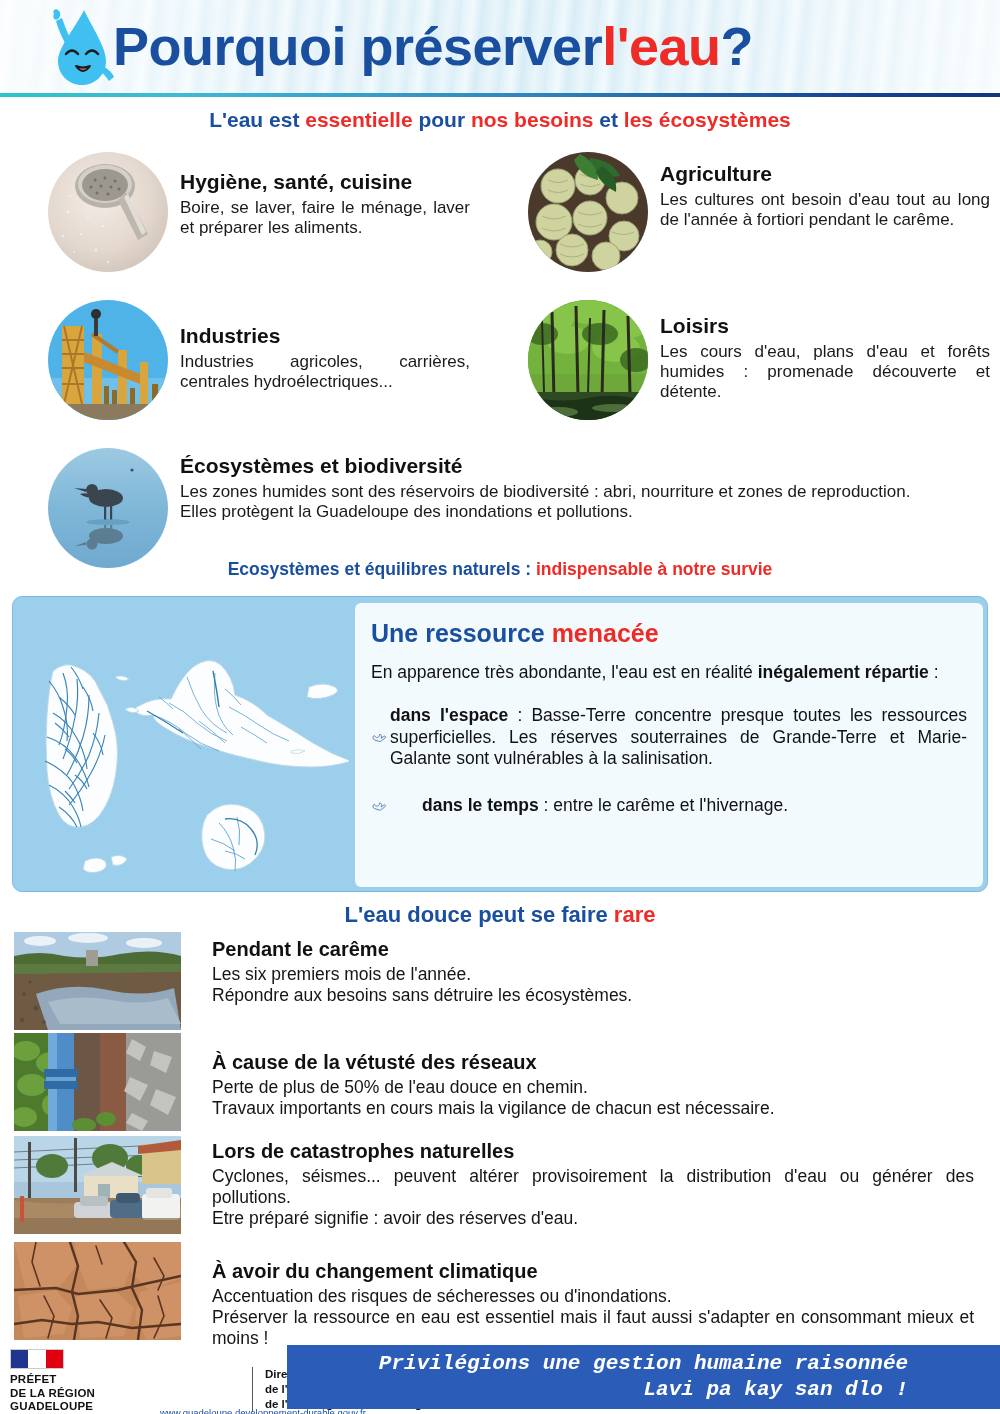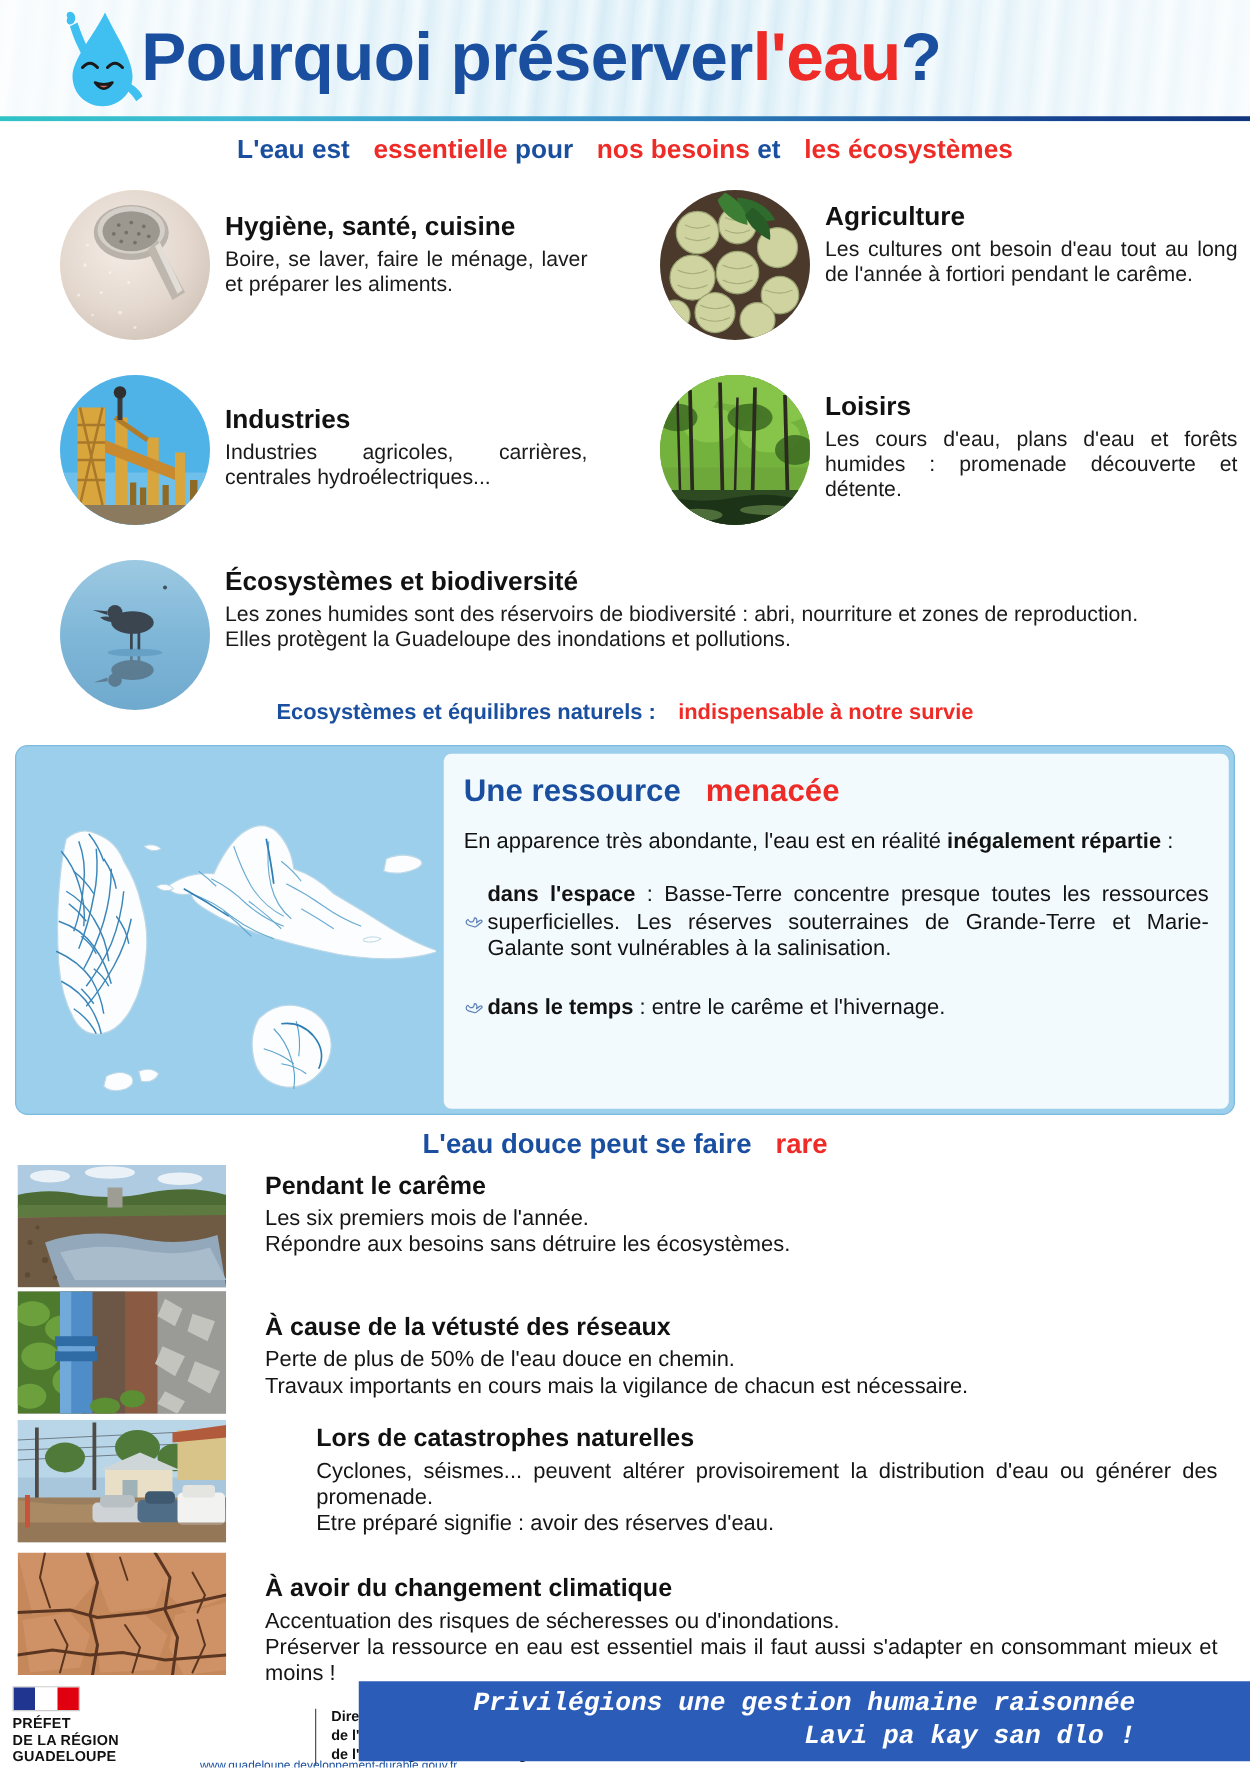--- a/index.html
+++ b/index.html
@@ -31,21 +31,21 @@
     font-size: 54px; font-weight: bold; letter-spacing:-0.5px; white-space:nowrap;
   }
   .t-blue { color:#1a4fa0; }
   .t-red  { color:#ee2b26; }
 
   
   .subtitle {
     position:absolute; left:0; top:108px; width:1000px; text-align:center;
     font-size:21px; font-weight:bold; white-space:nowrap;
   }
-  .s-blue{ color:#1a4fa0; } .s-red{ color:#ee2b26;margin-left:13px; }
+  .s-blue{ color:#1a4fa0; } .s-red{ color:#ee2b26; }
 
   
   .needs { position:absolute; left:0; top:152px; width:1000px; height:300px; }
   .need { position:absolute; display:flex; align-items:flex-start; }
   .need .thumb {
     width:120px; height:120px; border-radius:50%; flex:none;
     overflow:hidden; position:relative;
   }
   .need .body { margin-left:12px; padding-top:14px; width:290px; }
   .need h3 { font-size:21px; font-weight:bold; color:#111; line-height:1.1; margin-bottom:5px; }
@@ -80,40 +80,40 @@
   }
   .panel .map { position:absolute; left:6px; top:6px; width:330px; height:284px; overflow:hidden; border-radius:8px; }
   .panel .card {
     position:absolute; left:342px; top:6px; width:628px; height:284px;
     background:#f3fafd; border-radius:6px; padding:16px 16px 10px 16px;
   }
   .panel .card h2 { font-size:25px; font-weight:bold; margin-bottom:14px; }
   .panel .card h2 .s-blue{color:#1a4fa0;} .panel .card h2 .s-red{color:#ee2b26;}
   .panel .card p.lead { font-size:17.5px; color:#121212; line-height:1.22; text-align:justify; }
   .bullet-row { display:flex; margin-top:22px; }
-  .bullet-row.second { margin-top:26px; }
+  .bullet-row.second { margin-top:26px;gap:32px; }
   .hand-icon { flex:none; width:17px; margin-right:2px; padding-top:3px; }
   .bullet-row .btext { font-size:17.5px; color:#121212; line-height:1.22; text-align:justify; }
   .bullet-row .btext b { font-weight:bold; }
 
   
   .rare-head {
     position:absolute; left:0; top:902px; width:1000px; text-align:center;
     font-size:22px; font-weight:bold; white-space:nowrap;
   }
   .rare-head .s-blue{color:#1a4fa0;} .rare-head .s-red{color:#ee2b26;}
 
   .rare-item { position:absolute; left:14px; display:flex; width:960px; }
   .rare-item .thumb { width:167px; height:98px; flex:none; overflow:hidden; position:relative; }
   .rare-item .body { margin-left:31px; padding-top:6px; }
   .rare-item h3 { font-size:20px; font-weight:bold; color:#111; margin-bottom:3px; }
   .rare-item p { font-size:17.5px; color:#151515; line-height:1.2; }
   .r1 { top:932px; }
   .r2 { top:1033px; }
-  .r3 { top:1136px;gap:41px; }
+  .r3 { top:1136px; }
   .r4 { top:1242px; }
   .r2 .body, .r4 .body { padding-top:18px; }
   .r3 .body { padding-top:4px; }
   .just { text-align:justify; }
 
   
   .footer { position:absolute; left:0; top:1345px; width:1000px; height:69px; }
   .fr-logo { position:absolute; left:10px; top:4px; width:230px; }
   .flag { display:flex; width:54px; height:20px; border:1px solid #ccc; }
   .flag span{ flex:1; }
@@ -559,21 +559,21 @@
           <rect x="102" y="57" width="24" height="10" rx="4" fill="#3f5a70"></rect>
           <rect x="128" y="58" width="38" height="26" rx="4" fill="#f2f2f0"></rect>
           <rect x="132" y="52" width="26" height="10" rx="3" fill="#e4e4e0"></rect>
         </g>
         <rect y="82" width="167" height="16" fill="#8c6f50" opacity="0.7"></rect>
         <rect x="6" y="60" width="4" height="26" fill="#c9523a"></rect>
       </svg>
     </div>
     <div class="body">
       <h3>Lors de catastrophes naturelles</h3>
-      <p class="just">Cyclones, séismes... peuvent altérer provisoirement la distribution d'eau ou générer des promenade.</p>
+      <p class="just">Cyclones, séismes... peuvent altérer provisoirement la distribution d'eau ou générer des pollutions.</p>
       <p>Etre préparé signifie : avoir des réserves d'eau.</p>
     </div>
   </div>
 
   <div class="rare-item r4">
     <div class="thumb">
       <svg viewBox="0 0 167 98" width="167" height="98">
         <rect width="167" height="98" fill="#c4885a"></rect>
         <g fill="#cf9266">
           <path d="M0 0 h56 l8 22 l-18 22 l-34 6 Z"></path>

